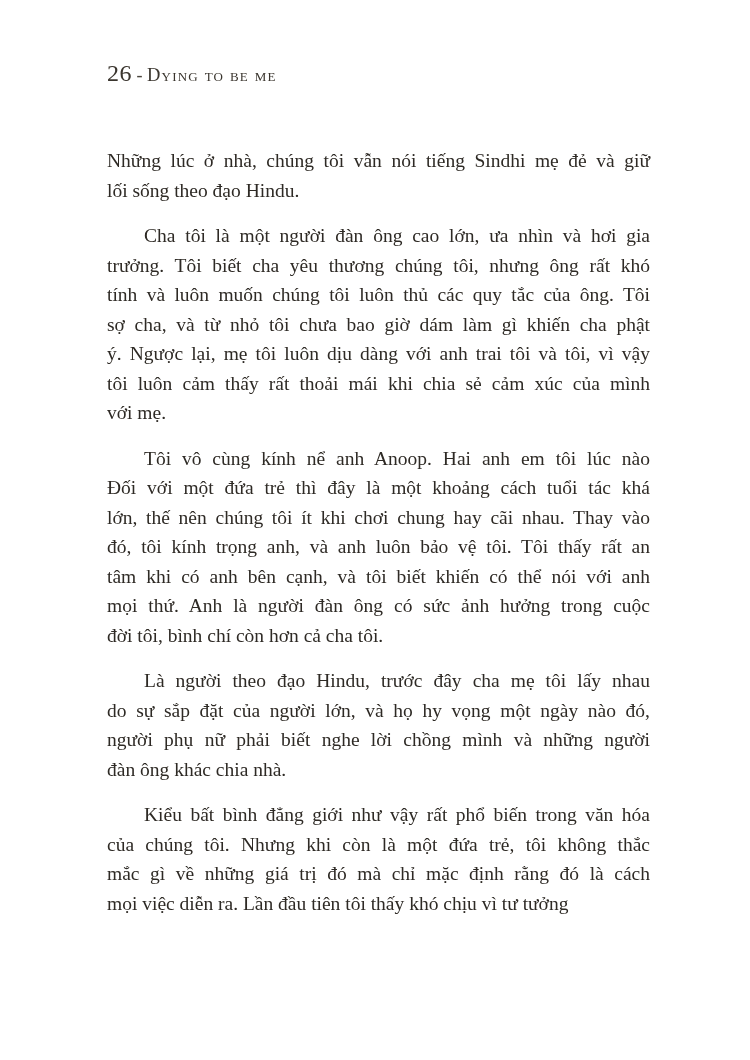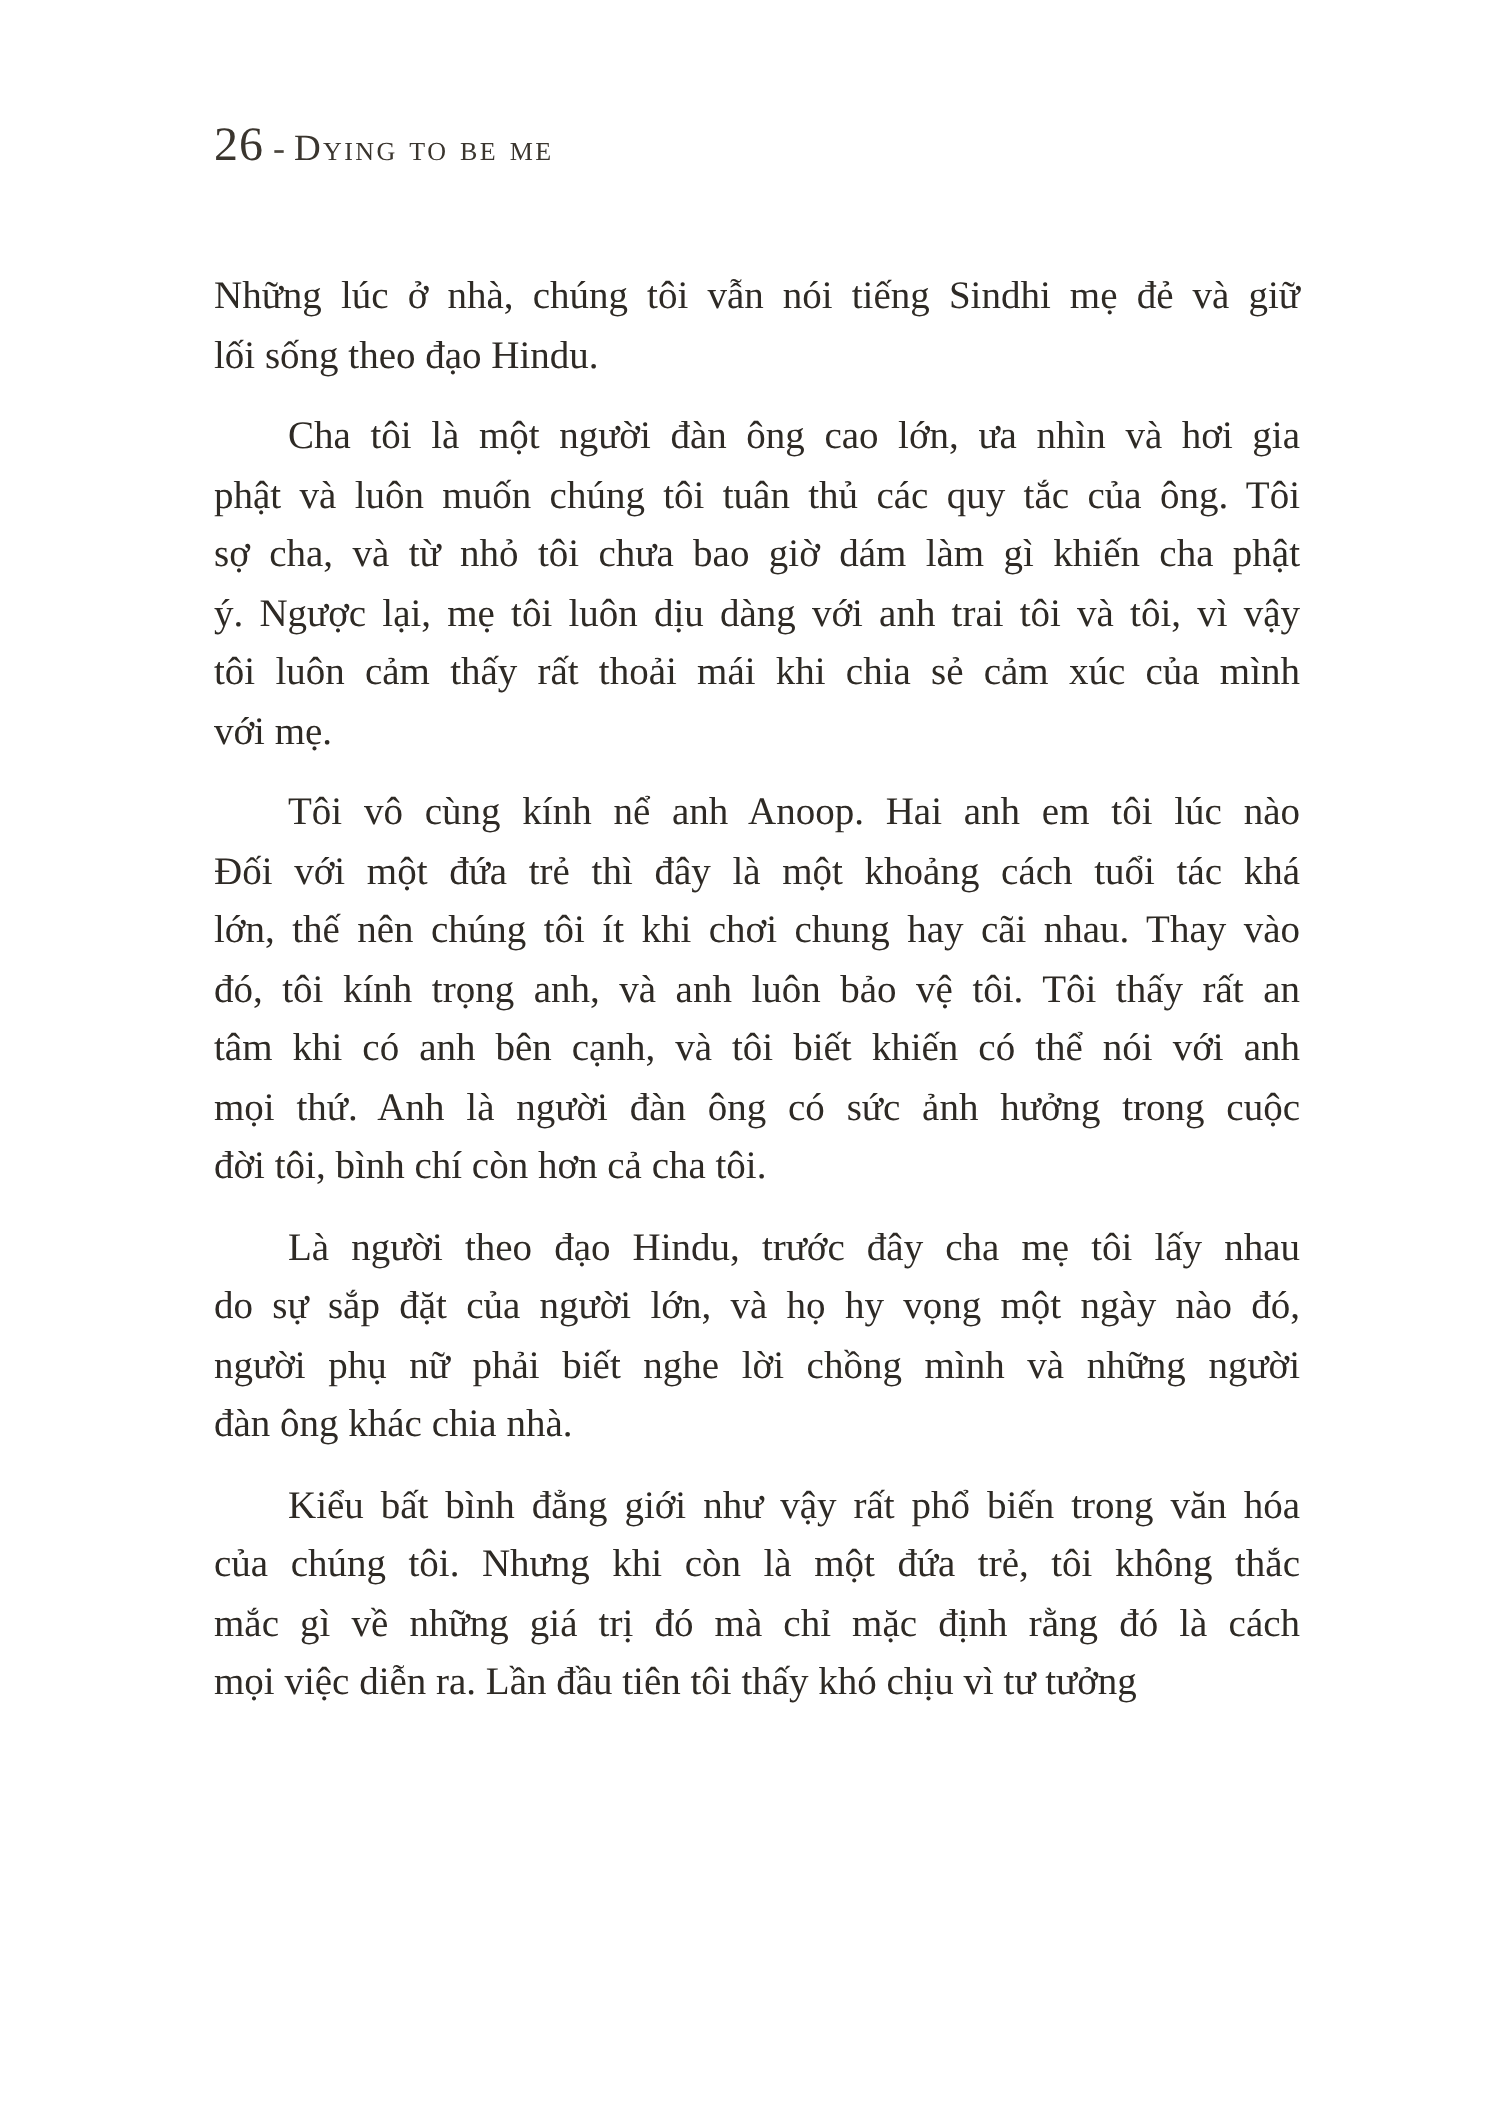--- a/index.html
+++ b/index.html
@@ -38,21 +38,21 @@
   }
   .page-body {
     position: absolute;
     top: 130px;
     left: 107px;
     width: 543px;
     color: #2e2a25;
     font-size: 19.5px;
   }
   .paragraph {
-    margin: 4px 0 11px 0;
+    margin: 16px 0 11px 0;
     padding: 0;
   }
   .line {
     line-height: 29.5px;
     text-align: justify;
     text-align-last: justify;
     white-space: normal;
   }
   .line.last {
     text-align-last: left;
@@ -66,21 +66,22 @@
 
 <div class="page">
   <div class="running-header"><span class="page-number">26</span><span class="header-sep"> - </span><span class="book-title">Dying to be me</span></div>
   <div class="page-body" id="paragraphs">
       <div class="paragraph">
         <div class="line">Những lúc ở nhà, chúng tôi vẫn nói tiếng Sindhi mẹ đẻ và giữ</div>
         <div class="line last">lối sống theo đạo Hindu.</div>
       </div>
       <div class="paragraph">
         <div class="line indent">Cha tôi là một người đàn ông cao lớn, ưa nhìn và hơi gia</div>
-        <div class="line">phật và luôn muốn chúng tôi tuân thủ các quy tắc của ông. Tôi</div>
+        <div class="line">trưởng. Tôi biết cha yêu thương chúng tôi, nhưng ông rất khó</div>
+        <div class="line">tính và luôn muốn chúng tôi luôn thủ các quy tắc của ông. Tôi</div>
         <div class="line">sợ cha, và từ nhỏ tôi chưa bao giờ dám làm gì khiến cha phật</div>
         <div class="line">ý. Ngược lại, mẹ tôi luôn dịu dàng với anh trai tôi và tôi, vì vậy</div>
         <div class="line">tôi luôn cảm thấy rất thoải mái khi chia sẻ cảm xúc của mình</div>
         <div class="line last">với mẹ.</div>
       </div>
       <div class="paragraph">
         <div class="line indent">Tôi vô cùng kính nể anh Anoop. Hai anh em tôi lúc nào</div>
         <div class="line">Đối với một đứa trẻ thì đây là một khoảng cách tuổi tác khá</div>
         <div class="line">lớn, thế nên chúng tôi ít khi chơi chung hay cãi nhau. Thay vào</div>
         <div class="line">đó, tôi kính trọng anh, và anh luôn bảo vệ tôi. Tôi thấy rất an</div>

